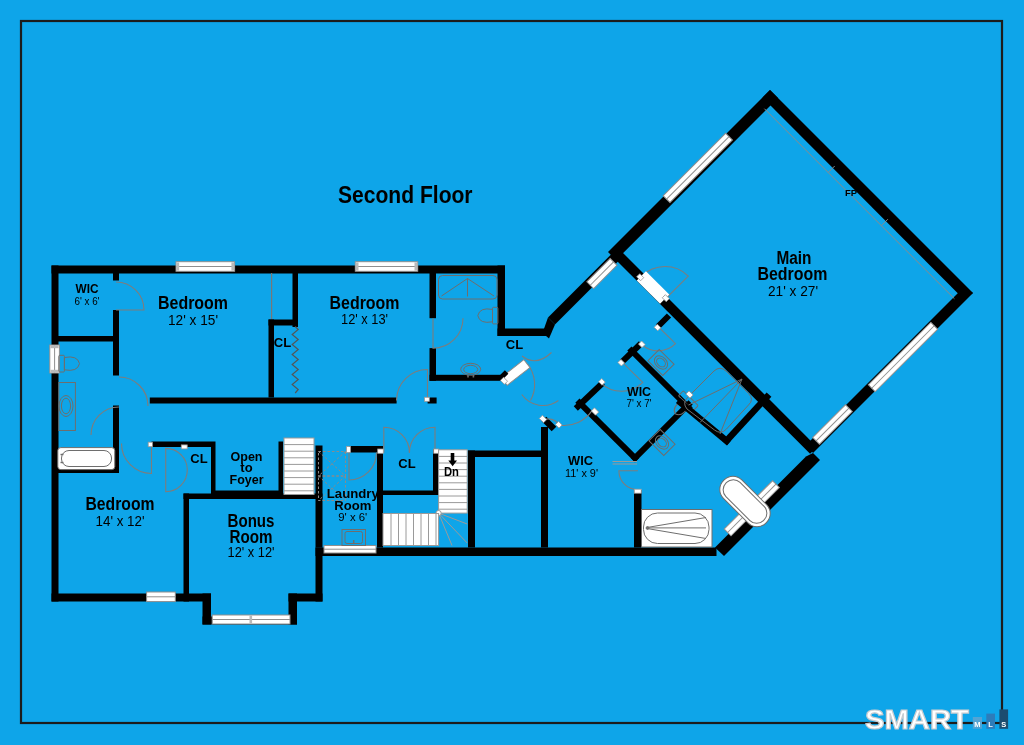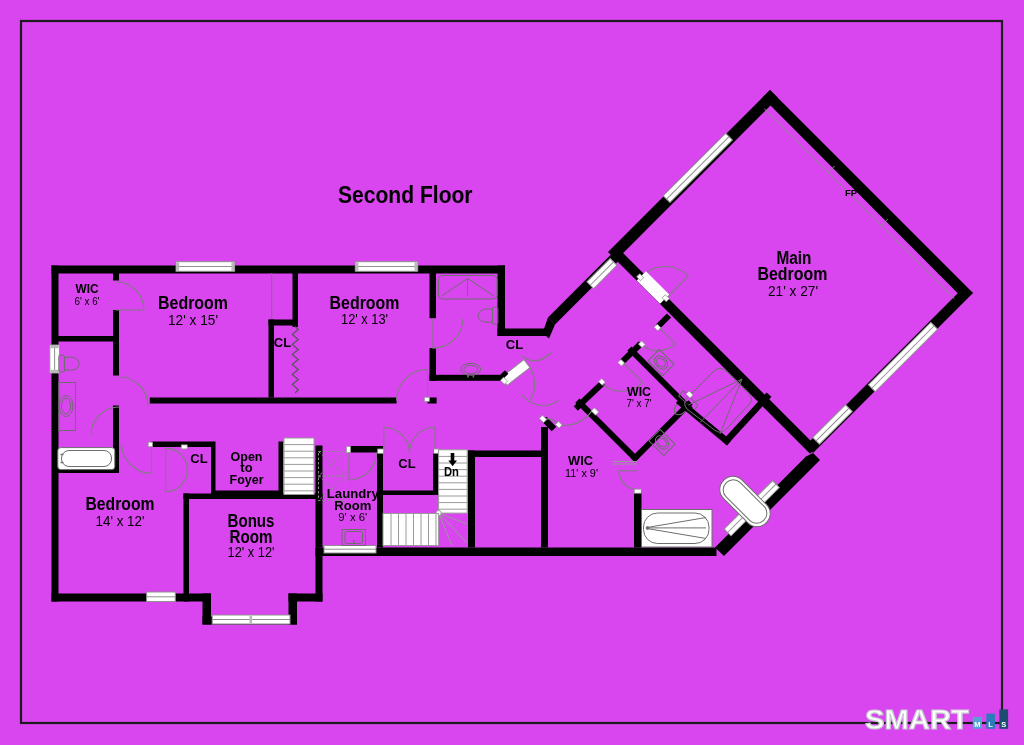--- a/index.html
+++ b/index.html
@@ -1,16 +1,16 @@
 <!DOCTYPE html>
 <html><head>
 <meta charset="utf-8">
 <style>
   html,body{margin:0;padding:0;background:#ffffff;}
-  .page{position:relative;width:1024px;height:745px;background:#d946ef;overflow:hidden;text-align:center;}
+  .page{position:relative;width:1024px;height:745px;background:#0ea5e9;overflow:hidden;text-align:center;}
   svg{position:absolute;left:0;top:0;}
   text{font-family:"Liberation Sans", sans-serif;fill:#000;}
   .rm{font-weight:bold;font-size:17.5px;}
   .dim{font-size:14.5px;}
   .sm{font-weight:bold;font-size:13px;}
   .smd{font-size:10.5px;}
 </style>
 </head>
 <body>
 <div class="page">

